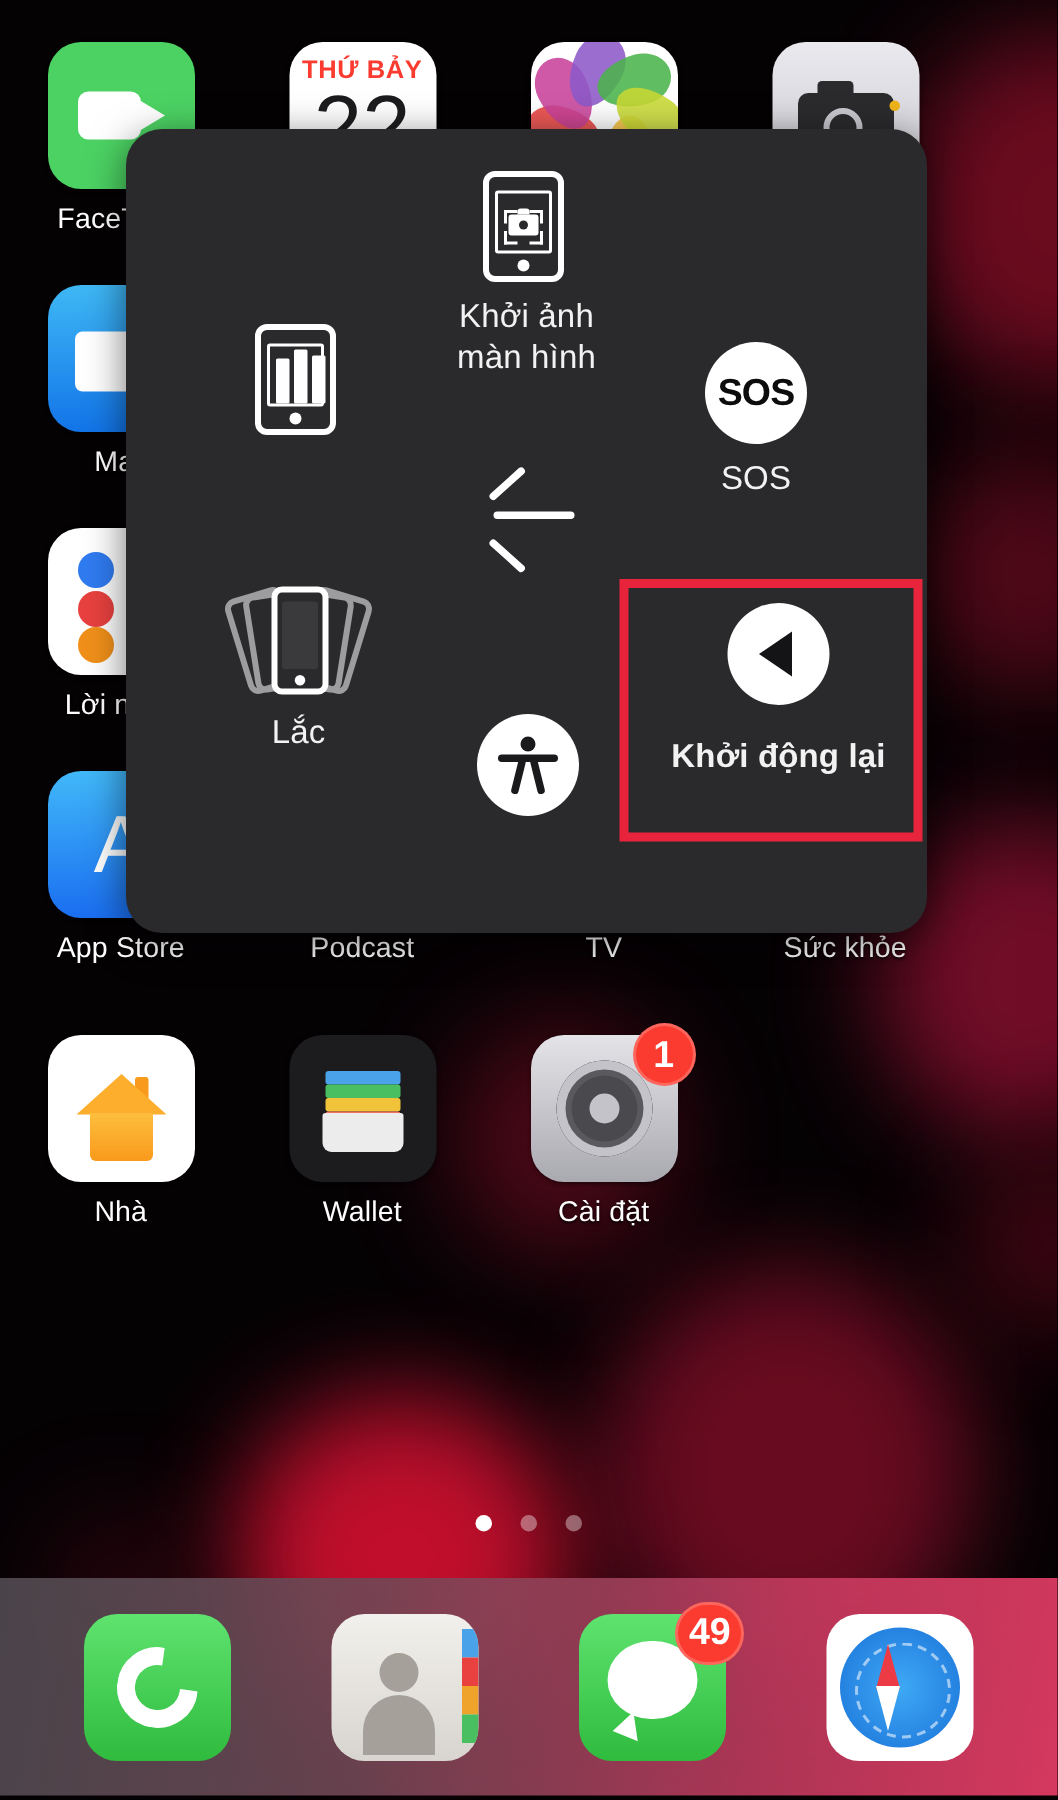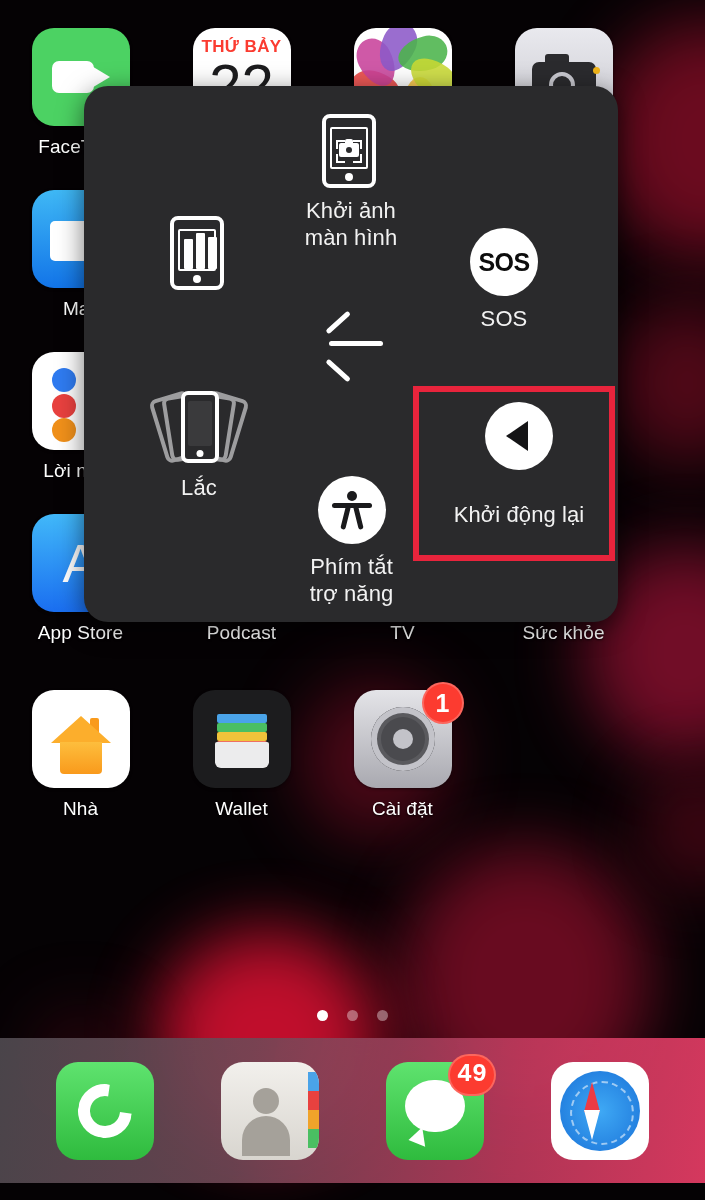--- a/index.html
+++ b/index.html
@@ -125,28 +125,27 @@
             background:#ececed; border-radius:2px 2px 6px 6px; }
   .settings{ background:linear-gradient(#e4e4e8,#a9a9b0); }
   .gear{ position:absolute; left:17px; top:17px; width:64px; height:64px;
          border-radius:50%; background:#4a4a4e;
          box-shadow:inset 0 0 0 6px #c3c3c9, inset 0 0 0 10px #5a5a5e; }
   .gear:after{ content:""; position:absolute; left:22px; top:22px; width:20px; height:20px;
                border-radius:50%; background:#c3c3c9; }
 
   
   #dock {
-    position:absolute; left:0; bottom:17px; width:705px; height:145px;
+    position:absolute; left:0; bottom:3px; width:705px; height:145px;
     background:linear-gradient(100deg,
       rgba(80,74,80,.92) 0%, rgba(112,72,86,.9) 35%,
       rgba(196,60,96,.88) 72%, rgba(236,62,104,.9) 100%);
     backdrop-filter:blur(14px);
     display:flex; align-items:center; justify-content:space-around;
     padding:0 22px;
-    font-family:Liberation Mono, monospace;
   }
   .dock-ico { width:98px; height:98px; border-radius:22px; position:relative; overflow:hidden; }
   .phone  { background:linear-gradient(#5fe36f,#2fbb3e); }
   .ph-h{ position:absolute; left:22px; top:22px; width:54px; height:54px;
          border:12px solid #fff; border-radius:50%;
          clip-path:polygon(0 0, 52% 0, 52% 48%, 100% 48%, 100% 100%, 0 100%);
          transform:rotate(8deg); }
   .contacts{ background:linear-gradient(#f2f0ec,#d8d5cf); }
   .ct-head{ position:absolute; left:32px; top:26px; width:26px; height:26px;
             border-radius:50%; background:#a5a19a; }
@@ -558,25 +557,23 @@
 
   <div class="at-item" style="left:205px; top:390px; width:125px;">
     <div class="circ">
       <div class="acc-fig">
         <div class="acc-head"></div>
           <div class="acc-arms"></div>
         <div class="acc-l1"></div>
           <div class="acc-l2"></div>
       </div>
     </div>
-    <div class="at-lbl">Phím tắt
-trợ năng</div>
   </div>
 
   <div class="at-item" style="left:355px; top:316px; width:160px;">
     <div class="circ">
       <div class="tri-left"></div>
     </div>
-    <div class="at-lbl" style="margin-top:32px;">Khởi động lại</div>
+    <div class="at-lbl" style="margin-top:21px;font-weight:bold;">Khởi động lại</div>
   </div>
 </div>
 
 <div id="highlight"></div>
 
 </body></html>

